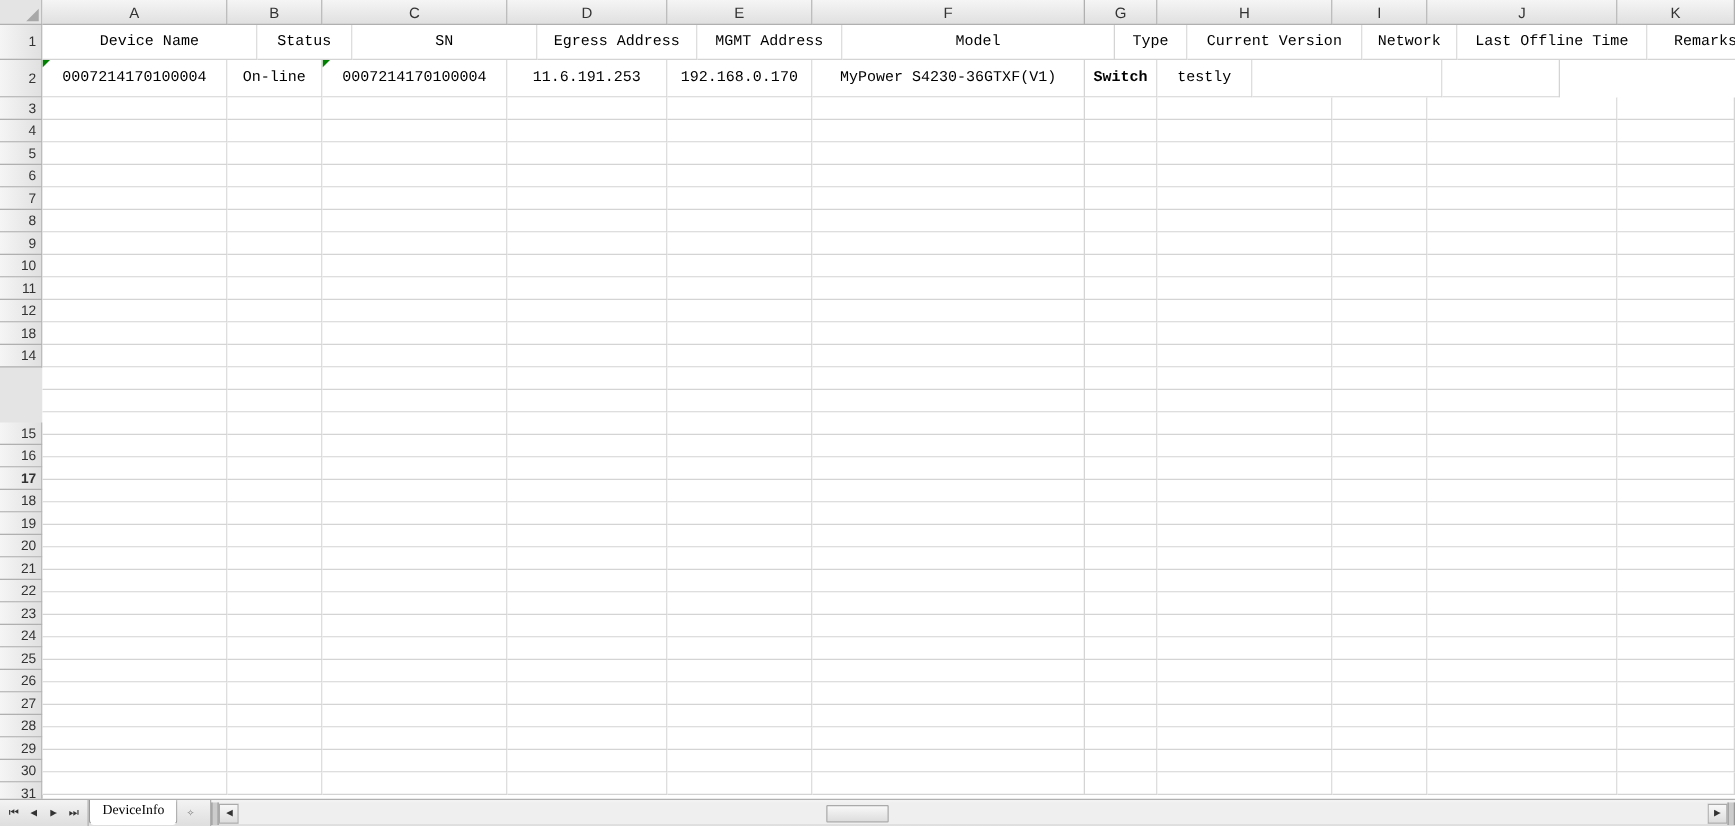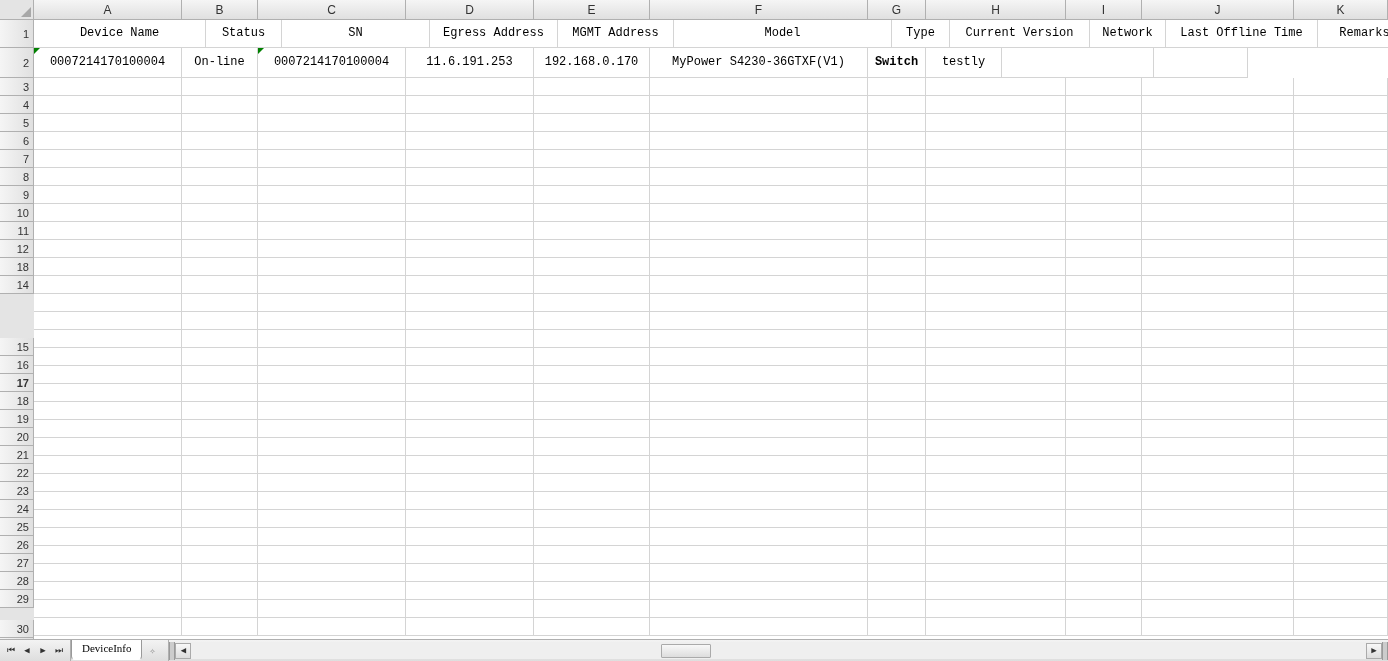--- a/index.html
+++ b/index.html
@@ -229,21 +229,21 @@
       <div class="row-h" style="height: 18px;">20</div>
       <div class="row-h" style="height: 18px;">21</div>
       <div class="row-h" style="height: 18px;">22</div>
       <div class="row-h" style="height: 18px;">23</div>
       <div class="row-h" style="height: 18px;">24</div>
       <div class="row-h" style="height: 18px;">25</div>
       <div class="row-h" style="height: 18px;">26</div>
       <div class="row-h" style="height: 18px;">27</div>
       <div class="row-h" style="height: 18px;">28</div>
       <div class="row-h" style="height: 18px;">29</div>
-      <div class="row-h" style="height: 18px; margin-top: 12px;">30</div>
+      <div class="row-h" style="height: 18px;">30</div>
       <div class="row-h" style="height: 18px;">31</div>
       <div class="row-h" style="height: 18px;">32</div>
       <div class="row-h" style="height: 18px;">33</div>
     </div>
 
   <div class="grid" id="grid">
       <div class="row hdr-row" style="height: 28px;">
         <div class="cell" style="width: 172px; height: 28px; line-height: 26px;">Device Name</div>
         <div class="cell" style="width: 76px; height: 28px; line-height: 26px;">Status</div>
         <div class="cell" style="width: 148px; height: 28px; line-height: 26px;">SN</div>

